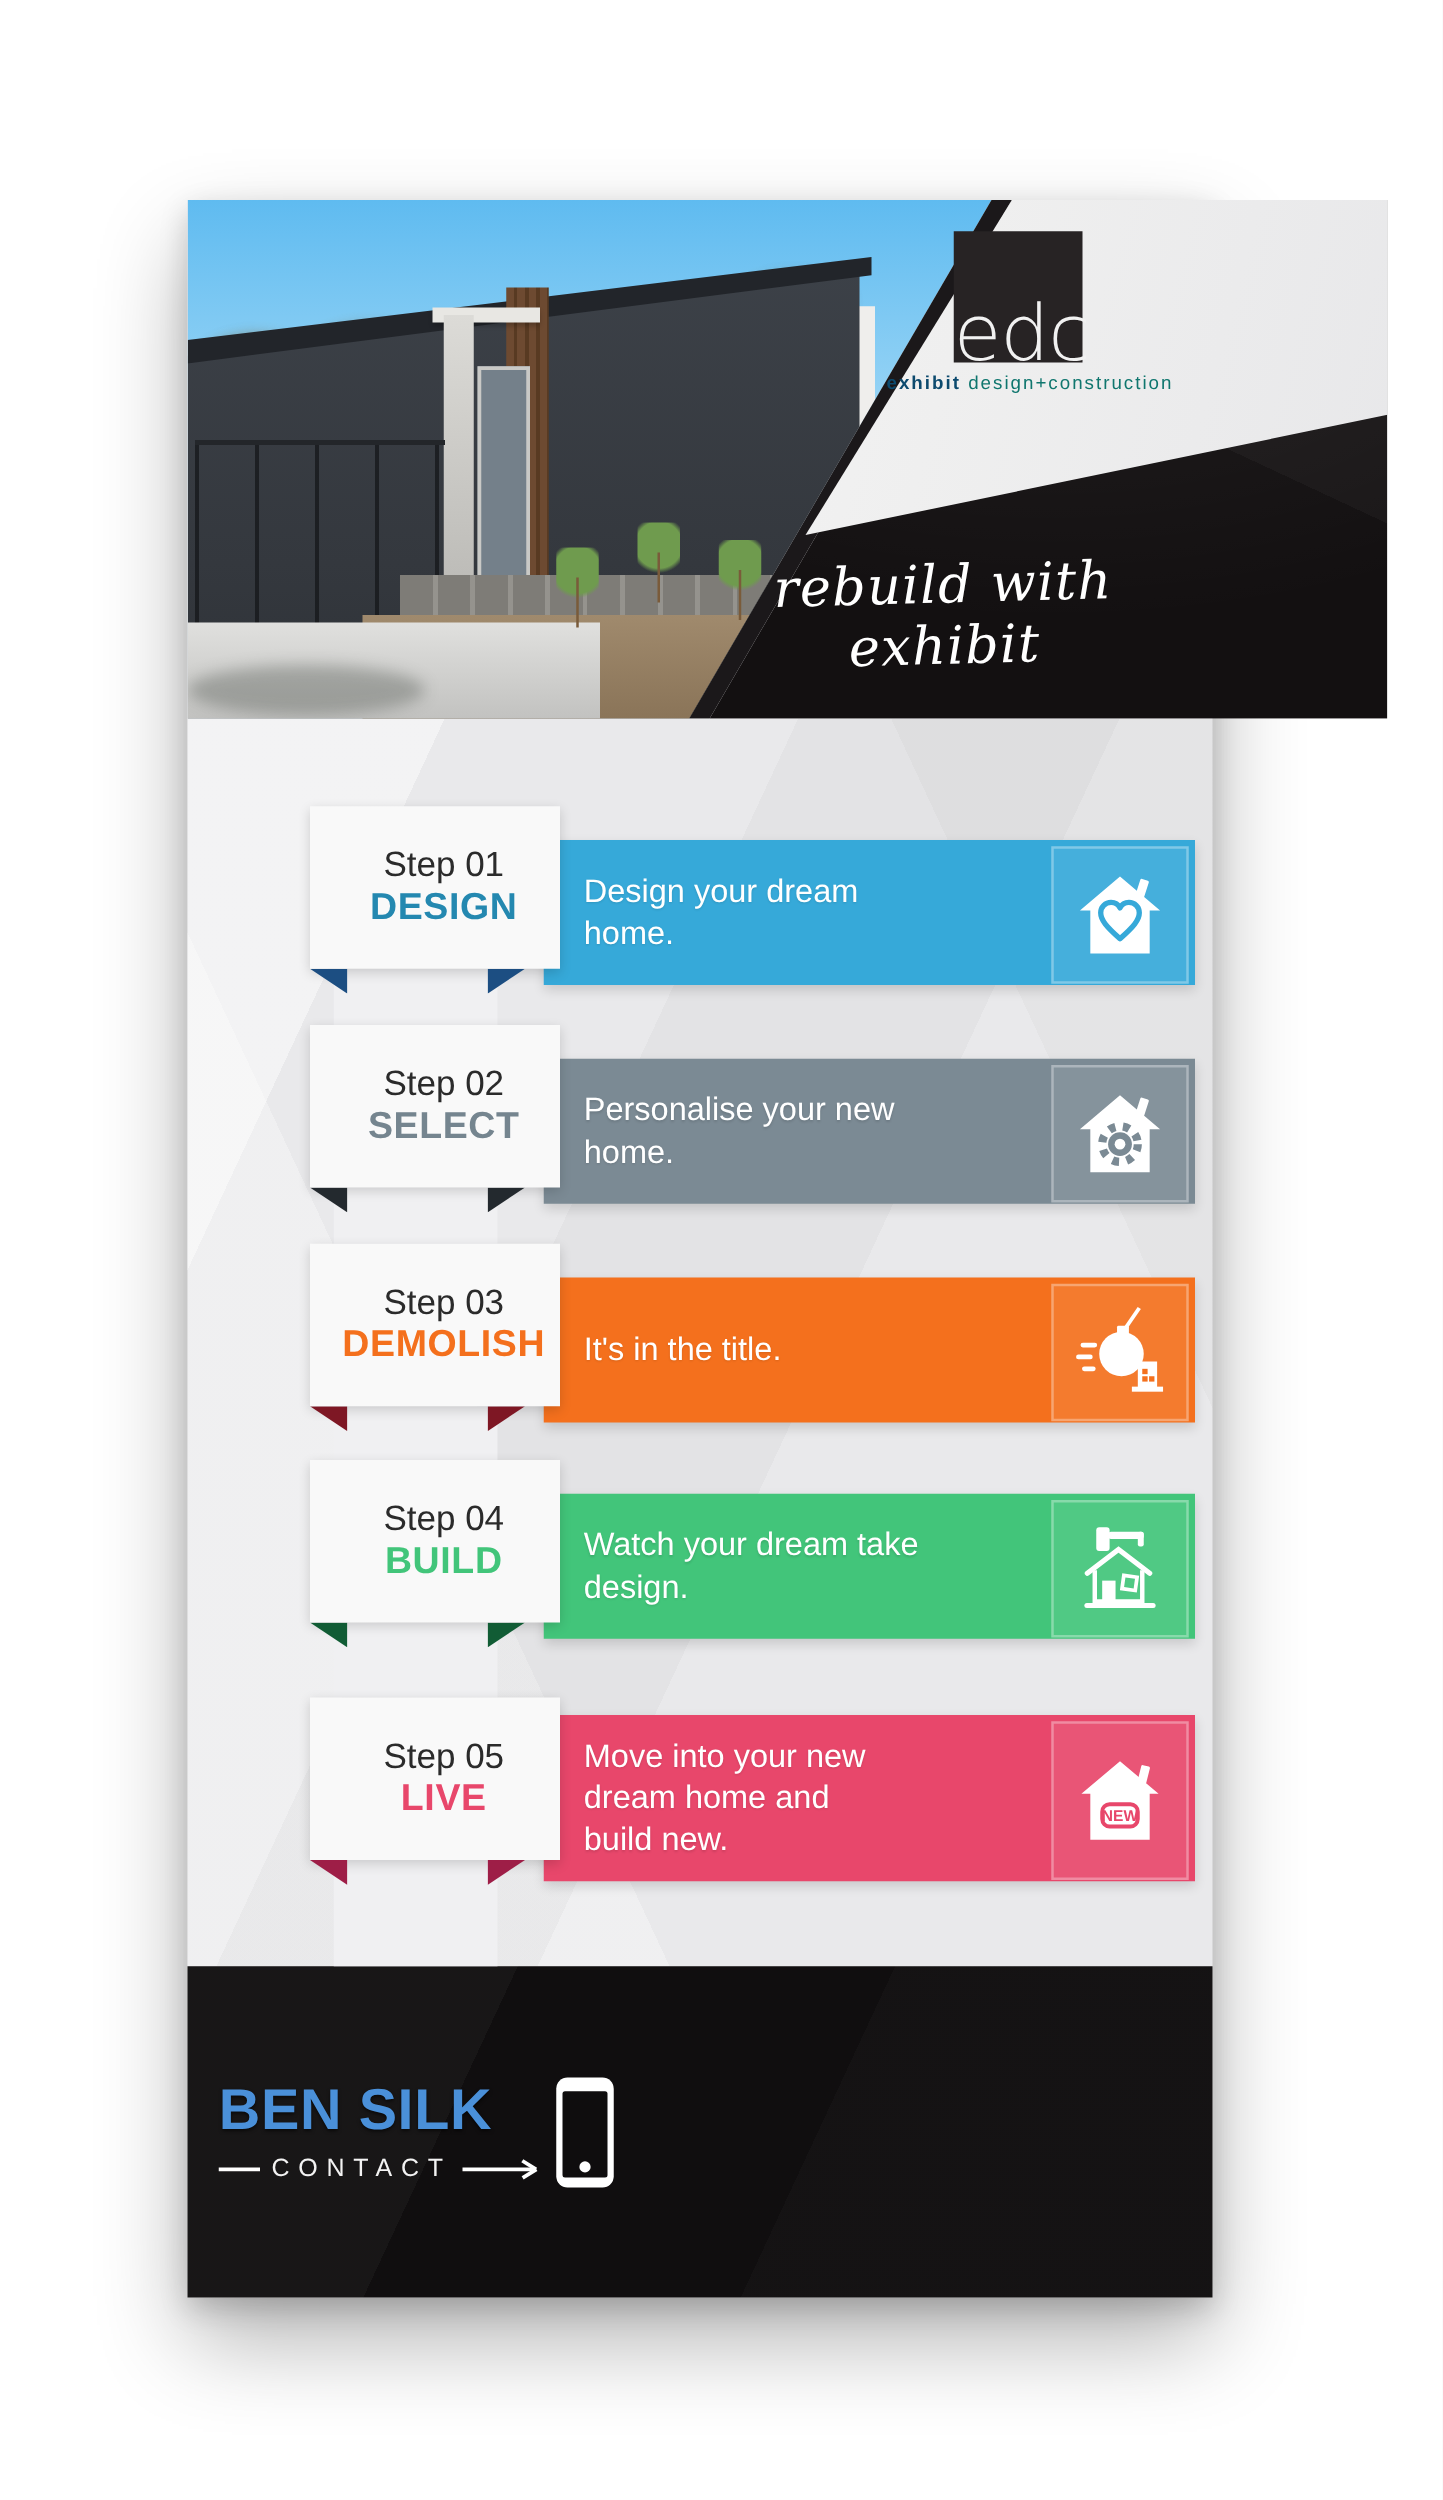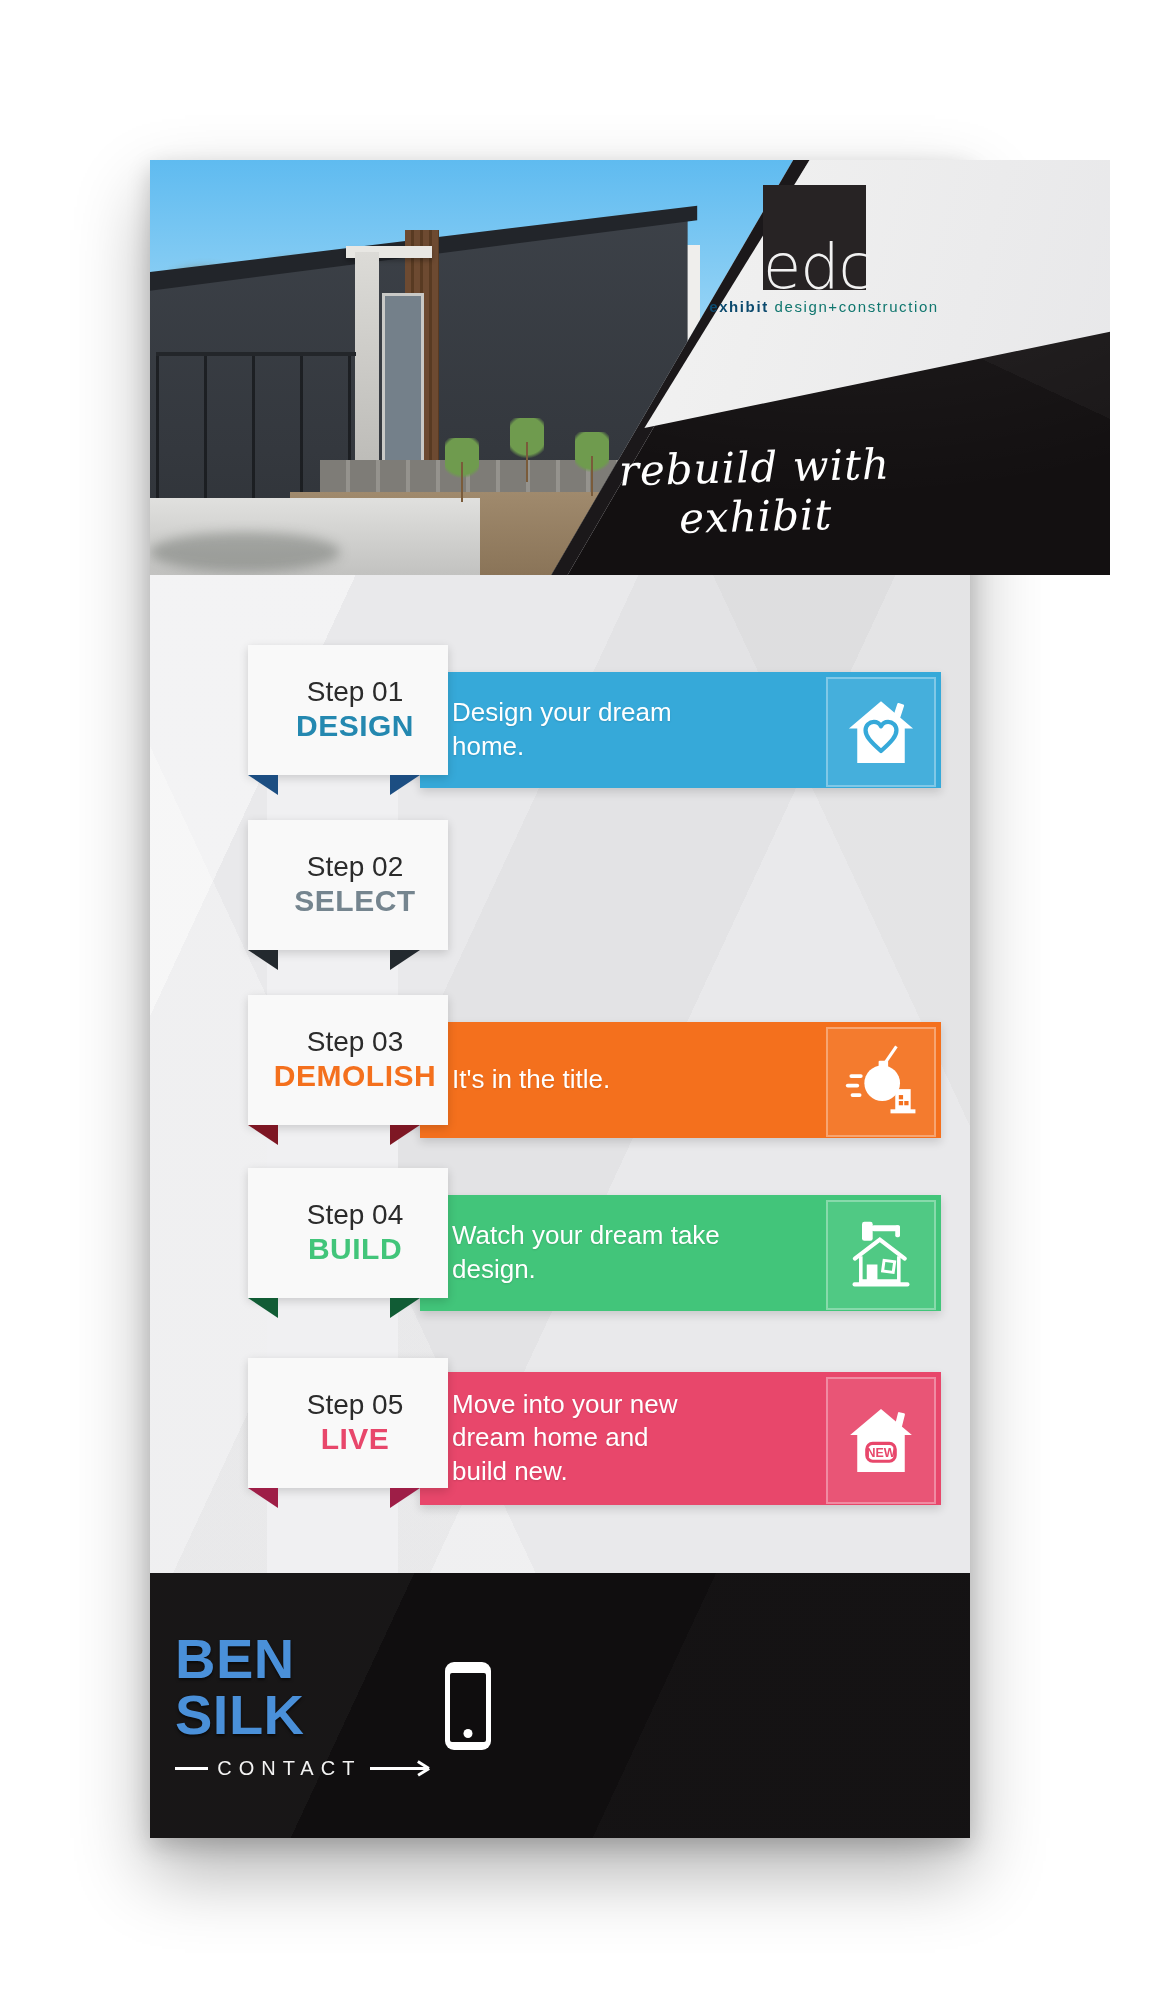--- a/index.html
+++ b/index.html
@@ -52,21 +52,21 @@
   .tagline{position:absolute;left:499px;top:138px;width:330px;text-align:center;font-size:15px;letter-spacing:1.6px;white-space:nowrap;}
   .tagline .b{font-weight:700;color:#0c4a6e;margin-left:20px;}
   .tagline .g{font-weight:500;color:#0f766e;}
   .script{position:absolute;left:410px;top:283px;width:390px;text-align:center;color:#fff;
           font-family:"DejaVu Serif","Liberation Serif",serif;font-style:italic;font-size:42px;
           transform:rotate(-1.5deg);letter-spacing:1px;}
   
   .strip{position:absolute;left:117px;width:131px;background:#f0f0f2;z-index:1;}
   .row{position:absolute;left:0;width:820px;height:160px;z-index:2;}
   .r1{top:485px;} .r2{top:660px;} .r3{top:835px;} .r4{top:1008px;} .r5{top:1198px;}
-  .banner{position:absolute;left:270px;top:27px;width:477px;height:116px;background:var(--accent);
+  .banner{position:absolute;left:285px;top:27px;width:477px;height:116px;background:var(--accent);
           box-shadow:0 4px 9px rgba(0,0,0,.14);padding-left:44px;}
   .r5 .banner{top:14px;height:133px;}
   .desc{margin:0;position:absolute;left:32px;top:50%;transform:translateY(-50%);
         max-width:282px;color:#fff;font-size:26px;line-height:1.3;text-shadow:0 1px 2px rgba(0,0,0,.12);}
   .r5 .desc{max-width:252px;}
   .icon-box{position:absolute;top:5px;right:5px;width:106px;height:106px;
             background:rgba(255,255,255,.08);border:2px solid rgba(255,255,255,.32);
             display:flex;align-items:center;justify-content:center;}
   .r5 .icon-box{height:123px;}
   .icon-box svg{width:76px;height:76px;}
@@ -77,21 +77,21 @@
   .step-label{font-size:28px;color:#2b2b2b;line-height:1.15;}
   .step-name{font-size:30px;font-weight:700;color:var(--name);line-height:1.2;letter-spacing:.5px;}
   .fold{position:absolute;top:130px;width:30px;height:20px;background:var(--fold);}
   .fold-l{left:98px;clip-path:polygon(0 0,100% 0,100% 100%);}
   .fold-r{left:240px;clip-path:polygon(0 0,100% 0,0 100%);}
   
   .footer{position:absolute;left:0;top:1413px;width:820px;height:265px;background:#100e0f;
           background-image:linear-gradient(115deg,rgba(255,255,255,.035) 0 28%,rgba(0,0,0,0) 28% 60%,rgba(255,255,255,.02) 60%);
           display:flex;align-items:center;box-sizing:border-box;padding:0 0 0 25px;}
   .f-left{width:252px;flex:0 0 auto;}
-  .ben{font-size:56px;font-weight:800;letter-spacing:.5px;line-height:1;text-shadow:0 2px 3px rgba(0,0,0,.6);}
+  .ben{font-size:46px;font-weight:800;letter-spacing:.5px;line-height:1;text-shadow:0 2px 3px rgba(0,0,0,.6);}
   .contact-row{margin-top:14px;display:flex;align-items:center;gap:9px;color:#fff;}
   .contact-label{font-size:20px;letter-spacing:7px;color:#f3f3f3;}
   .dash{width:34px;height:2.5px;background:#fff;}
   .arrow{position:relative;width:58px;height:2.5px;background:#fff;}
   .arrow::before,.arrow::after{content:"";position:absolute;right:-2px;width:13px;height:2.5px;background:#fff;transform-origin:right center;}
   .arrow::before{transform:rotate(32deg);}
   .arrow::after{transform:rotate(-32deg);}
   .f-right{display:flex;align-items:center;gap:16px;margin-left:18px;}
   .phone-icon{position:relative;width:46px;height:88px;background:#fff;border-radius:9px;flex:0 0 auto;}
   .phone-icon::before{content:"";position:absolute;left:5px;right:5px;top:11px;bottom:8px;background:#0f0d0e;border-radius:2px;}
@@ -162,20 +162,32 @@
       </div>
       <div class="card">
         <div class="step-label">Step 01</div>
         <div class="step-name">DESIGN</div>
       </div>
       <div class="fold fold-l"></div>
       <div class="fold fold-r"></div>
     </section>
 
     <section class="row r2" style="--accent: #7b8a94; --name: #75858f; --fold: #23292e;">
+      <div class="banner">
+        <p class="desc">Personalise your new home.</p>
+        <div class="icon-box">
+          <svg viewBox="0 0 64 64">
+            <path d="M32 6 L5 29 L12 29 L12 58 L52 58 L52 29 L59 29 Z" fill="#fff"></path>
+            <rect x="44" y="8" width="6" height="12" rx="1" fill="#fff" transform="rotate(18 47 14)"></rect>
+            <circle cx="32" cy="39" r="12" fill="none" stroke="var(--accent)" stroke-width="5.5" stroke-dasharray="4.5 5.2"></circle>
+            <circle cx="32" cy="39" r="8" fill="var(--accent)"></circle>
+            <circle cx="32" cy="39" r="3.6" fill="#fff"></circle>
+          </svg>
+        </div>
+      </div>
       <div class="card">
         <div class="step-label">Step 02</div>
         <div class="step-name">SELECT</div>
       </div>
       <div class="fold fold-l"></div>
       <div class="fold fold-r"></div>
     </section>
 
     <section class="row r3" style="--accent: #f4701d; --name: #f4701d; --fold: #7e1724;">
       <div class="banner">

